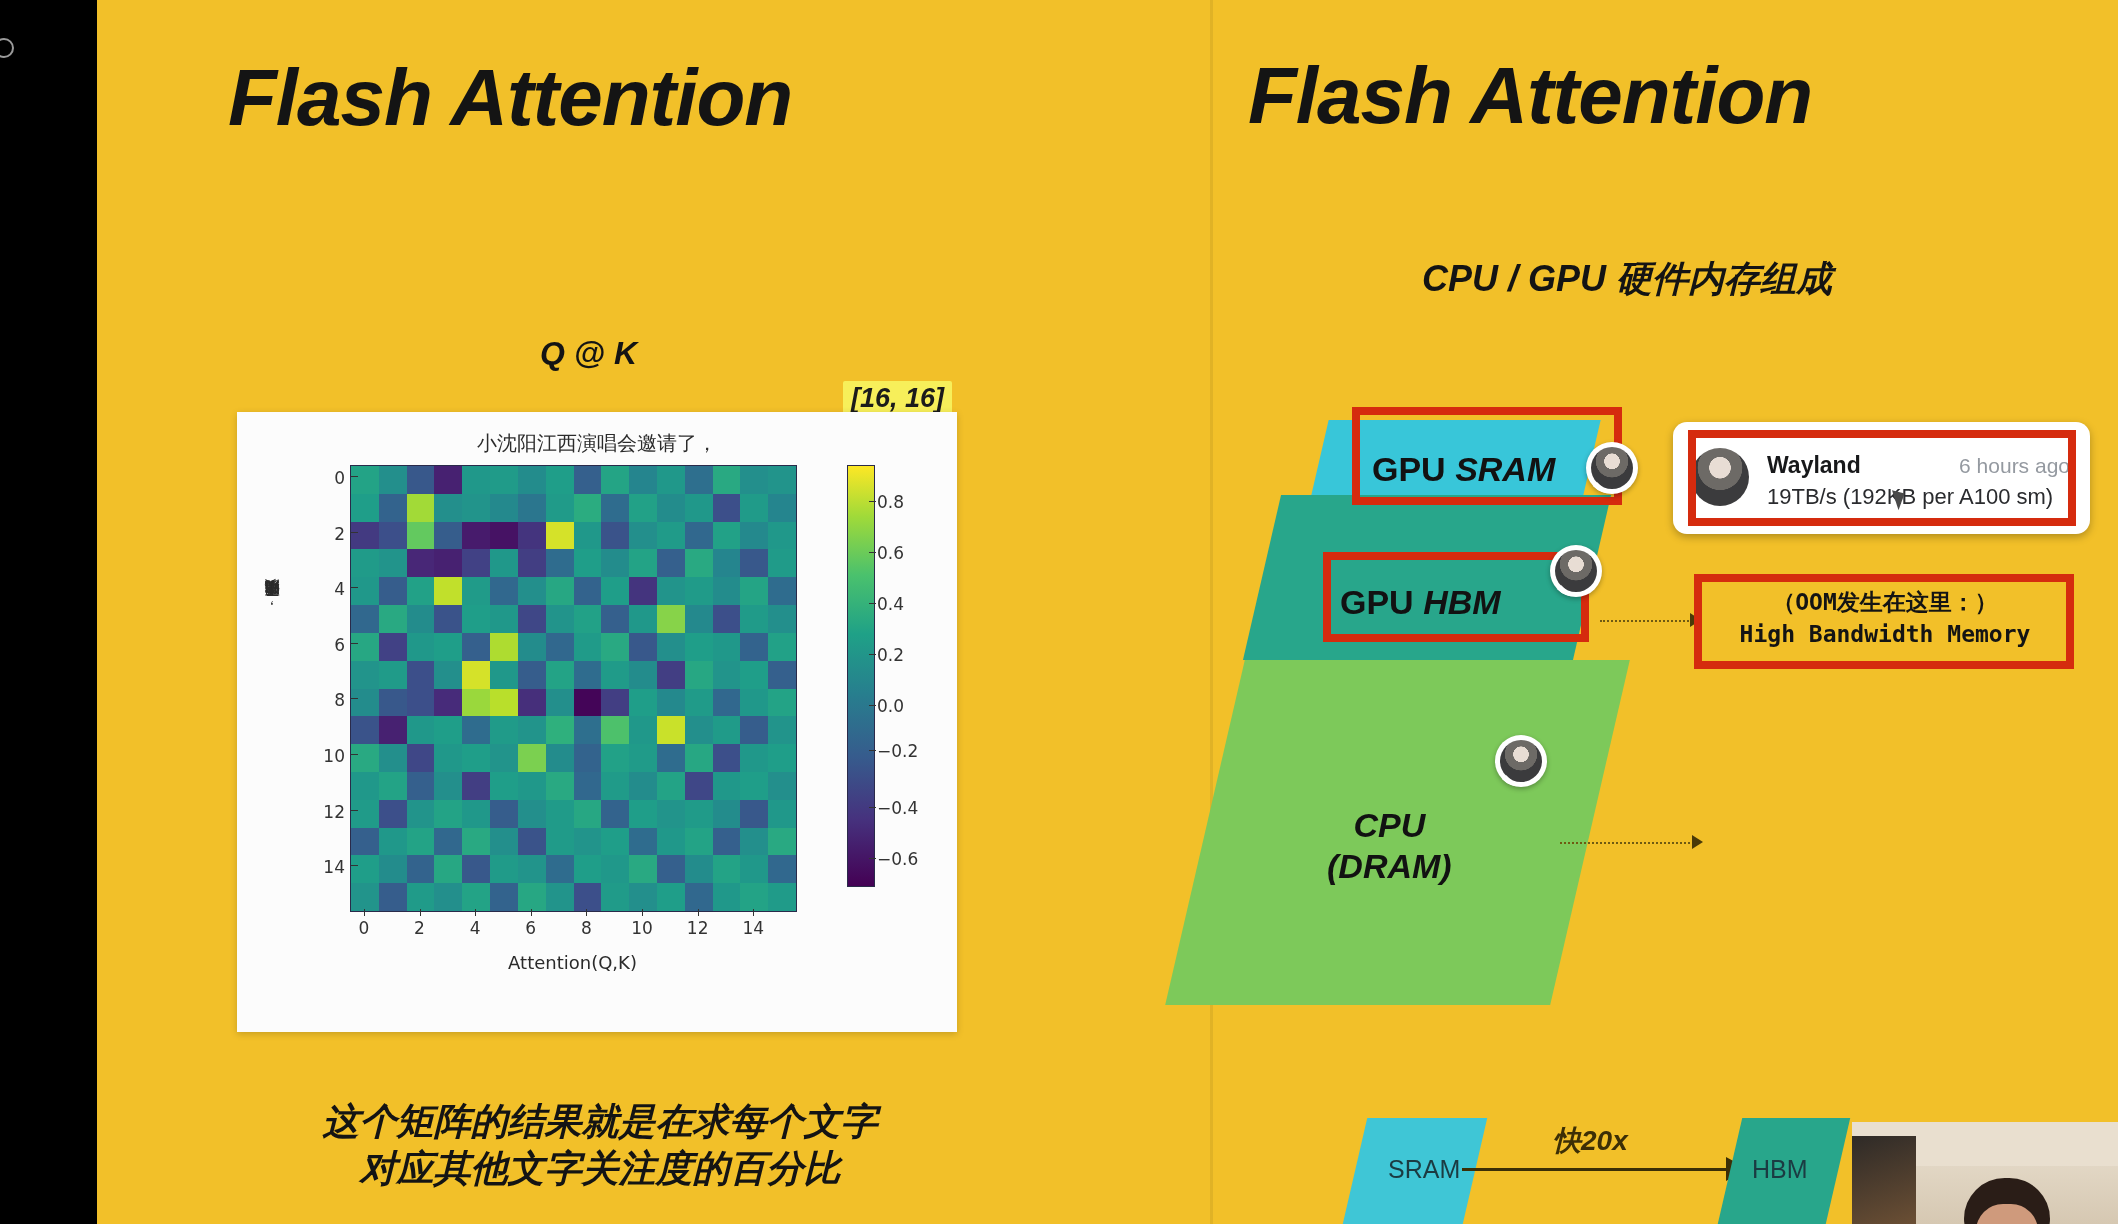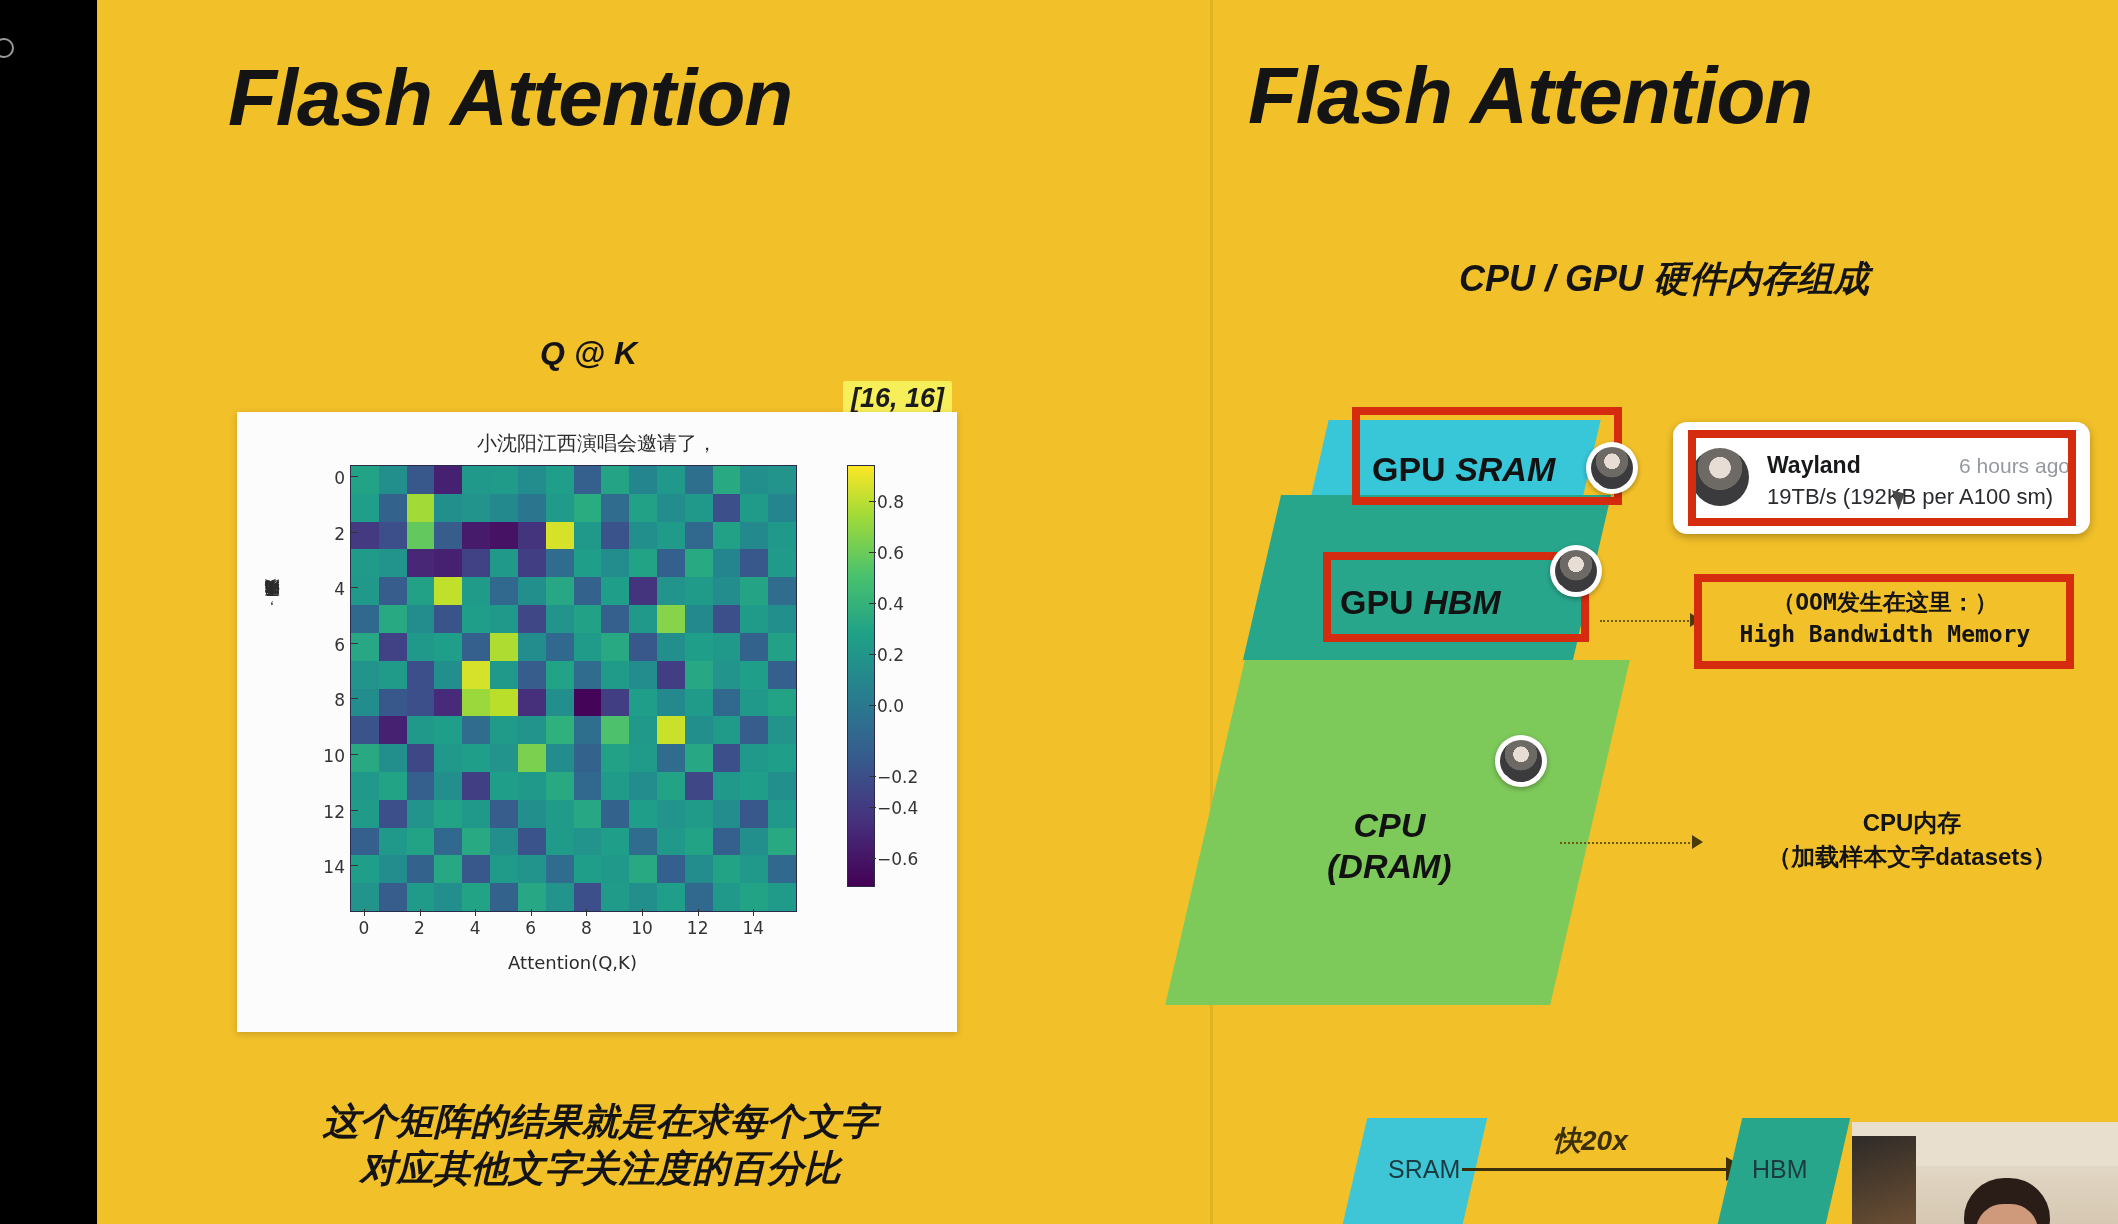--- a/index.html
+++ b/index.html
@@ -14,21 +14,21 @@
   .tiny-arc{position:absolute;left:-6px;top:38px;width:16px;height:16px;border:2px solid #9a9a9a;border-radius:50%;}
 
   
   .slide-title{position:absolute;font-style:italic;font-weight:bold;color:#141414;
       letter-spacing:-1px;white-space:nowrap;}
   #title-left{left:228px;top:52px;font-size:80px;}
   #title-right{left:1248px;top:50px;font-size:80px;}
 
   .subtitle{position:absolute;font-weight:bold;color:#141414;font-style:italic;white-space:nowrap;}
   #subtitle-left{left:408px;top:218px;font-size:36px;font-style:normal;}
-  #subtitle-right{left:1459px;top:255px;font-size:36px;}
+  #subtitle-right{left:1422px;top:255px;font-size:36px;}
 
   #qk-label{position:absolute;left:540px;top:335px;font-size:32px;font-weight:bold;font-style:italic;color:#141414;}
 
   
   .watermark{position:absolute;left:130px;top:58px;display:flex;align-items:center;gap:10px;
       opacity:.82;pointer-events:none;}
   .wm-text{font-size:38px;color:#fdf6e3;font-weight:400;text-shadow:0 1px 3px rgba(0,0,0,.25);}
   .wm-logo{width:150px;height:62px;position:relative;}
   .wm-logo .body{position:absolute;left:18px;top:14px;width:116px;height:44px;border:7px solid #fdf6e3;
       border-radius:14px;box-sizing:border-box;opacity:.95;}
@@ -451,21 +451,21 @@
         <div class="ax-x" style="left: 276.781px;"><span class="tk"></span>6</div>
         <div class="ax-x" style="left: 332.406px;"><span class="tk"></span>8</div>
         <div class="ax-x" style="left: 388.031px;"><span class="tk"></span>10</div>
         <div class="ax-x" style="left: 443.656px;"><span class="tk"></span>12</div>
         <div class="ax-x" style="left: 499.281px;"><span class="tk"></span>14</div>
         <div class="cb-tick" style="top: 80.1818px;"><span class="tk"></span>0.8</div>
         <div class="cb-tick" style="top: 131.091px;"><span class="tk"></span>0.6</div>
         <div class="cb-tick" style="top: 182px;"><span class="tk"></span>0.4</div>
         <div class="cb-tick" style="top: 232.909px;"><span class="tk"></span>0.2</div>
         <div class="cb-tick" style="top: 283.818px;"><span class="tk"></span>0.0</div>
-        <div class="cb-tick" style="top: 355px;"><span class="tk"></span>−0.2</div>
+        <div class="cb-tick" style="top: 329px;"><span class="tk"></span>−0.2</div>
         <div class="cb-tick" style="top: 385.636px;"><span class="tk"></span>−0.4</div>
         <div class="cb-tick" style="top: 436.545px;"><span class="tk"></span>−0.6</div>
       </div>
   </div>
 
   <div class="caption-left">
     <div>这个矩阵的结果就是在求每个文字</div>
     <div>对应其他文字关注度的百分比</div>
   </div>
 
@@ -508,24 +508,20 @@
   <div class="dash-line" id="dash-hbm"></div>
   <div class="dash-arrow" id="arw-hbm"></div>
   <div class="redbox" id="rb-hbm-note"></div>
   <div class="note-hbm">
     <div>（OOM发生在这里：）</div>
     <div>High Bandwidth Memory</div>
   </div>
 
   <div class="dash-line" id="dash-cpu"></div>
   <div class="dash-arrow" id="arw-cpu"></div>
-  <div class="note-cpu">
-    <div>CPU内存</div>
-    <div>（加载样本文字datasets）</div>
-  </div>
 
   <div id="mini-sram"></div>
   <div class="mini-label" id="mini-sram-lbl">SRAM</div>
   <div id="mini-arrow-line"></div>
   <div id="mini-arrow-head"></div>
   <div id="speed-label">快20x</div>
   <div id="mini-hbm"></div>
   <div class="mini-label" id="mini-hbm-lbl">HBM</div>
 
   <div class="webcam">

